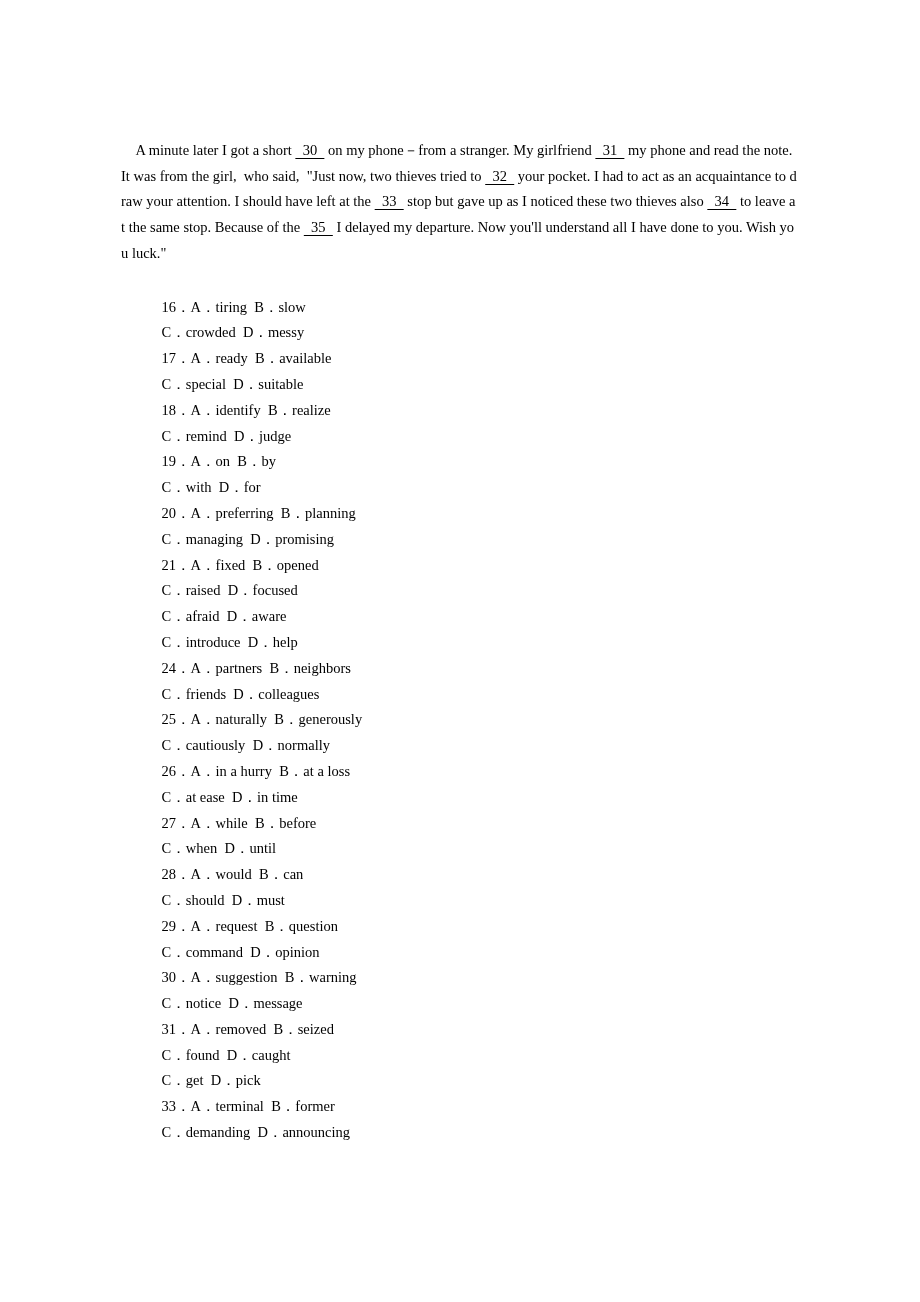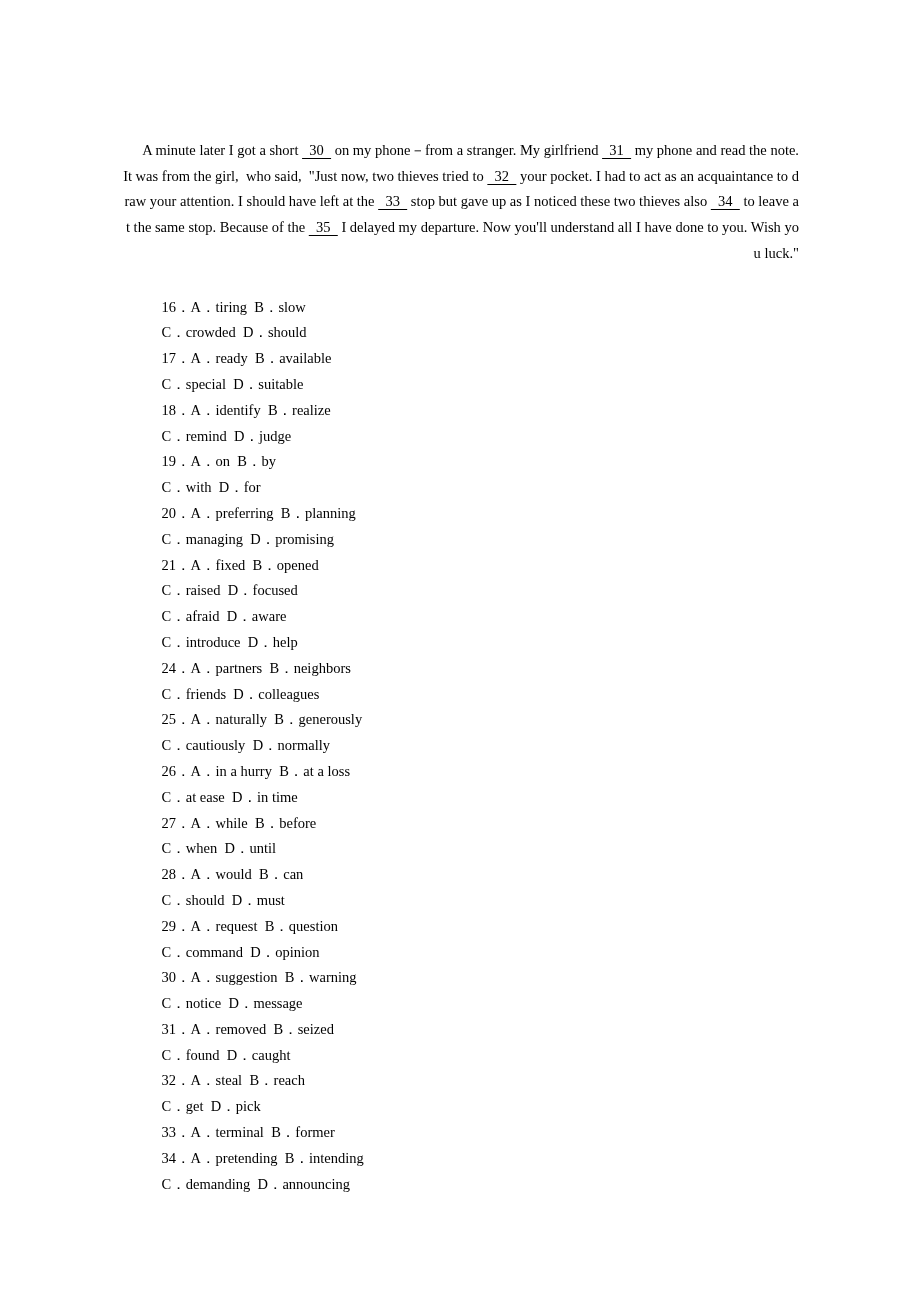--- a/index.html
+++ b/index.html
@@ -17,21 +17,20 @@
     font-size: 14.5px;
     color: #000000;
     line-height: 1.78;
   }
   .passage {
     margin: 0 0 2px 0;
   }
   .p-line {
     white-space: pre-wrap;
     word-break: break-all;
-    text-align: right;
   }
   .p-first {
     text-indent: 2.8em;
   }
   .questions {
     padding-left: 2.8em;
     font-family: Liberation Serif, serif;
   }
   .q-row {
     white-space: pre-wrap;
@@ -46,21 +45,21 @@
 <body>
 
 <div class="page">
 
   <div class="passage p-line p-first">
     <span>A minute later I got a short </span><span class="blank">  30  </span><span> on my phone－from a stranger. My girlfriend </span><span class="blank">  31  </span><span> my phone and read the note. It was from the girl,  who said,  "Just now, two thieves tried to </span><span class="blank">  32  </span><span> your pocket. I had to act as an acquaintance to draw your attention. I should have left at the </span><span class="blank">  33  </span><span> stop but gave up as I noticed these two thieves also </span><span class="blank">  34  </span><span> to leave at the same stop. Because of the </span><span class="blank">  35  </span><span> I delayed my departure. Now you'll understand all I have done to you. Wish you luck."</span>
   </div>
 
   <div class="questions" id="questions">
       <div class="q-row"><span>16．</span><span>A．tiring</span>  <span>B．slow</span></div>
-      <div class="q-row"><span>C．crowded</span>  <span>D．should</span></div>
+      <div class="q-row"><span>C．crowded</span>  <span>D．messy</span></div>
       <div class="q-row"><span>17．</span><span>A．ready</span>  <span>B．available</span></div>
       <div class="q-row"><span>C．special</span>  <span>D．suitable</span></div>
       <div class="q-row"><span>18．</span><span>A．identify</span>  <span>B．realize</span></div>
       <div class="q-row"><span>C．remind</span>  <span>D．judge</span></div>
       <div class="q-row"><span>19．</span><span>A．on</span>  <span>B．by</span></div>
       <div class="q-row"><span>C．with</span>  <span>D．for</span></div>
       <div class="q-row"><span>20．</span><span>A．preferring</span>  <span>B．planning</span></div>
       <div class="q-row"><span>C．managing</span>  <span>D．promising</span></div>
       <div class="q-row"><span>21．</span><span>A．fixed</span>  <span>B．opened</span></div>
       <div class="q-row"><span>C．raised</span>  <span>D．focused</span></div>
@@ -75,20 +74,18 @@
       <div class="q-row"><span>27．</span><span>A．while</span>  <span>B．before</span></div>
       <div class="q-row"><span>C．when</span>  <span>D．until</span></div>
       <div class="q-row"><span>28．</span><span>A．would</span>  <span>B．can</span></div>
       <div class="q-row"><span>C．should</span>  <span>D．must</span></div>
       <div class="q-row"><span>29．</span><span>A．request</span>  <span>B．question</span></div>
       <div class="q-row"><span>C．command</span>  <span>D．opinion</span></div>
       <div class="q-row"><span>30．</span><span>A．suggestion</span>  <span>B．warning</span></div>
       <div class="q-row"><span>C．notice</span>  <span>D．message</span></div>
       <div class="q-row"><span>31．</span><span>A．removed</span>  <span>B．seized</span></div>
       <div class="q-row"><span>C．found</span>  <span>D．caught</span></div>
-      <div class="q-row"><span>32．</span><span>A．steal</span>  <span>B．reach</span></div>
       <div class="q-row"><span>C．get</span>  <span>D．pick</span></div>
       <div class="q-row"><span>33．</span><span>A．terminal</span>  <span>B．former</span></div>
-      <div class="q-row"><span>34．</span><span>A．pretending</span>  <span>B．intending</span></div>
       <div class="q-row"><span>C．demanding</span>  <span>D．announcing</span></div>
     </div>
 
 </div>
 
 </body></html>

